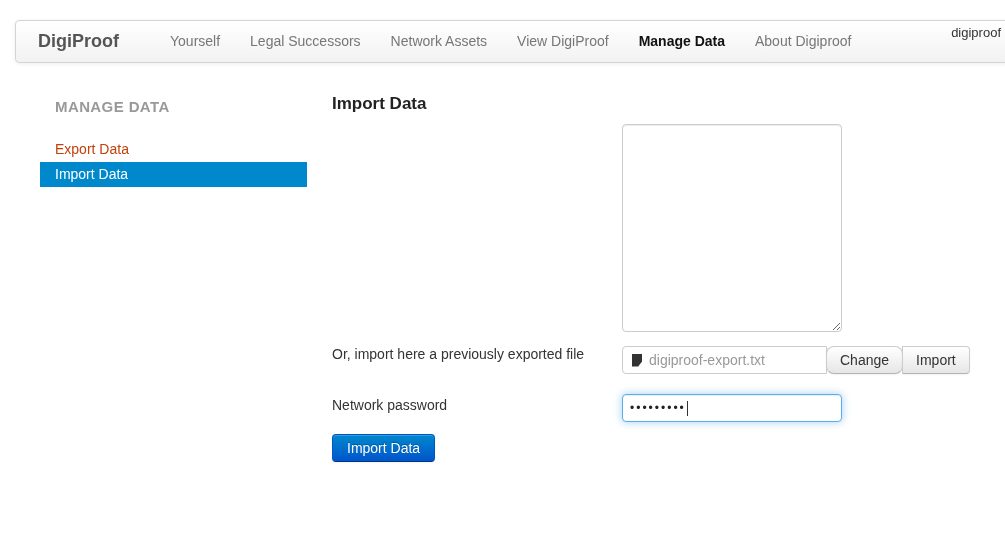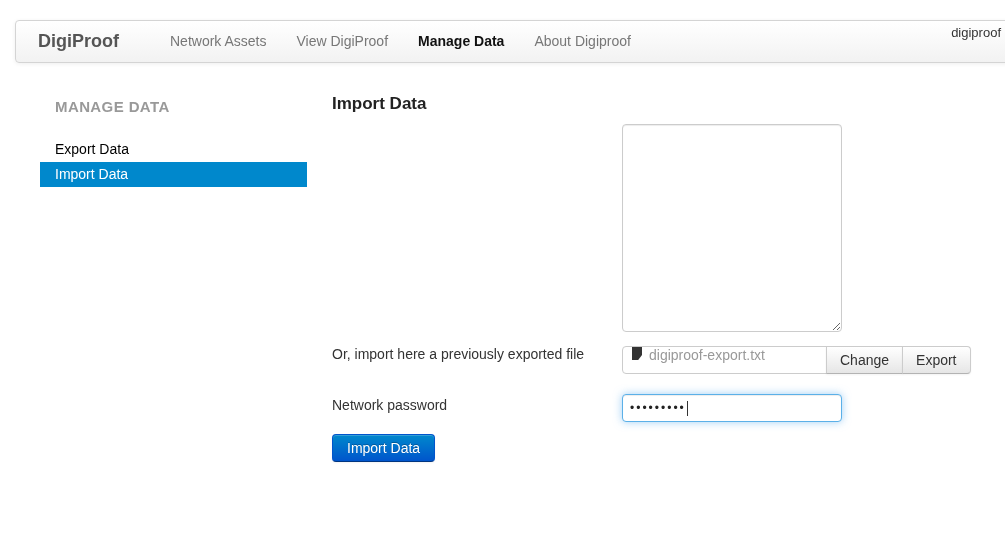--- a/index.html
+++ b/index.html
@@ -16,47 +16,47 @@
   .nav-items { display:flex; height:100%; margin-left:14px; }
   .nav-item { padding:0 15px; font-size:14px; color:#777; line-height:41px; cursor:pointer; }
   .nav-item.active { color:#111; font-weight:bold; }
   .navbar-user { position:absolute; right:18px; top:4px; font-size:13px; color:#333; cursor:pointer; }
 
   
   .sidebar { position:absolute; left:40px; top:98px; width:267px; }
   .sidebar-heading { padding-left:15px; font-size:15px; font-weight:bold;
     color:#999; letter-spacing:0.4px; margin-bottom:22px; }
   .side-item { height:25px; line-height:25px; padding-left:15px; font-size:14px;
-    color:#000000; cursor:pointer; }
+    color:#c2410c; cursor:pointer; }
   .side-item.active { background:#0088cc; color:#fff; }
 
   
   .main { position:absolute; left:332px; top:0; width:670px; height:539px; }
   .main-title { position:absolute; left:0; top:94px; font-size:17px; font-weight:bold; color:#222; }
   .form-label { position:absolute; left:0; font-size:14px; color:#333; line-height:1.3; }
   .lbl-paste { top:124px; width:272px; }
   .lbl-file  { top:345px; }
   .lbl-pass  { top:396px; }
 
   .paste-textarea { position:absolute; left:290px; top:124px; width:220px; height:208px;
     border:1px solid #ccc; border-radius:4px; padding:6px; resize:both;
     font-family:inherit; font-size:14px; color:#555;
     box-shadow:inset 0 1px 1px rgba(0,0,0,0.075); }
 
   .file-group { position:absolute; left:290px; top:346px; height:28px; display:flex; }
   .file-well { width:205px; border:1px solid #ccc; border-radius:4px 0 0 4px;
-    background:#fff; display:flex; align-items:flex-start; gap:7px; padding:0 9px;
+    background:#fff; display:flex; align-items:center; gap:7px; padding:0 9px;
     font-size:14px; color:#999; white-space:nowrap; overflow:hidden; }
   .file-icon { width:10px; height:13px; background:#333; flex:0 0 auto;
     clip-path:polygon(0 0,100% 0,100% 62%,62% 100%,0 100%); }
   .btn { height:28px; padding:0 13px; font-size:14px; color:#333; cursor:pointer;
     background:linear-gradient(#ffffff,#e6e6e6); border:1px solid #ccc;
     border-bottom-color:#b3b3b3; font-family:inherit;
     box-shadow:inset 0 1px 0 rgba(255,255,255,.2), 0 1px 2px rgba(0,0,0,.05); }
-  .btn-change { margin-left:-1px; border-radius:0;text-align:center; }
+  .btn-change { margin-left:-1px; border-radius:8px;text-align:center; }
   .btn-remove { margin-left:-1px; border-radius:0 4px 4px 0; }
 
   .password-input { position:absolute; left:290px; top:394px; width:220px; height:28px;
     border:1px solid #5bb0e8; border-radius:4px; background:#fff;
     box-shadow:inset 0 1px 1px rgba(0,0,0,0.075), 0 0 8px rgba(82,168,236,0.55);
     display:flex; align-items:center; padding:0 7px; cursor:text; }
   .password-dots { font-size:12px; color:#222; letter-spacing:2px; line-height:1; }
   .caret { width:1px; height:15px; background:#333; margin-left:1px; }
 
   .btn-primary { position:absolute; left:0; top:434px; height:28px; padding:0 14px;
@@ -65,20 +65,22 @@
     border-bottom-color:#003580; border-radius:4px;
     text-shadow:0 -1px 0 rgba(0,0,0,0.25);
     box-shadow:inset 0 1px 0 rgba(255,255,255,.2), 0 1px 2px rgba(0,0,0,.05); }
 </style>
 </head>
 <body>
 
 <div class="navbar">
   <div class="brand">DigiProof</div>
   <div class="nav-items">
+    <div class="nav-item">Yourself</div>
+    <div class="nav-item">Legal Successors</div>
     <div class="nav-item">Network Assets</div>
     <div class="nav-item">View DigiProof</div>
     <div class="nav-item active">Manage Data</div>
     <div class="nav-item">About Digiproof</div>
   </div>
   <div class="navbar-user">digiproof</div>
 </div>
 
 <div class="sidebar">
   <div class="sidebar-heading">MANAGE DATA</div>
@@ -91,21 +93,21 @@
 
   <textarea class="paste-textarea" style=""></textarea>
 
   <div class="form-label lbl-file">Or, import here a previously exported file</div>
   <div class="file-group">
     <div class="file-well">
       <span class="file-icon"></span>
       <span>digiproof-export.txt</span>
     </div>
     <button class="btn btn-change">Change</button>
-    <button class="btn btn-remove">Export</button>
+    <button class="btn btn-remove">Import</button>
   </div>
 
   <div class="form-label lbl-pass">Network password</div>
   <div class="password-input">
     <span class="password-dots">•••••••••</span>
     <span class="caret"></span>
   </div>
 
   <button class="btn-primary">Import Data</button>
 </div>

